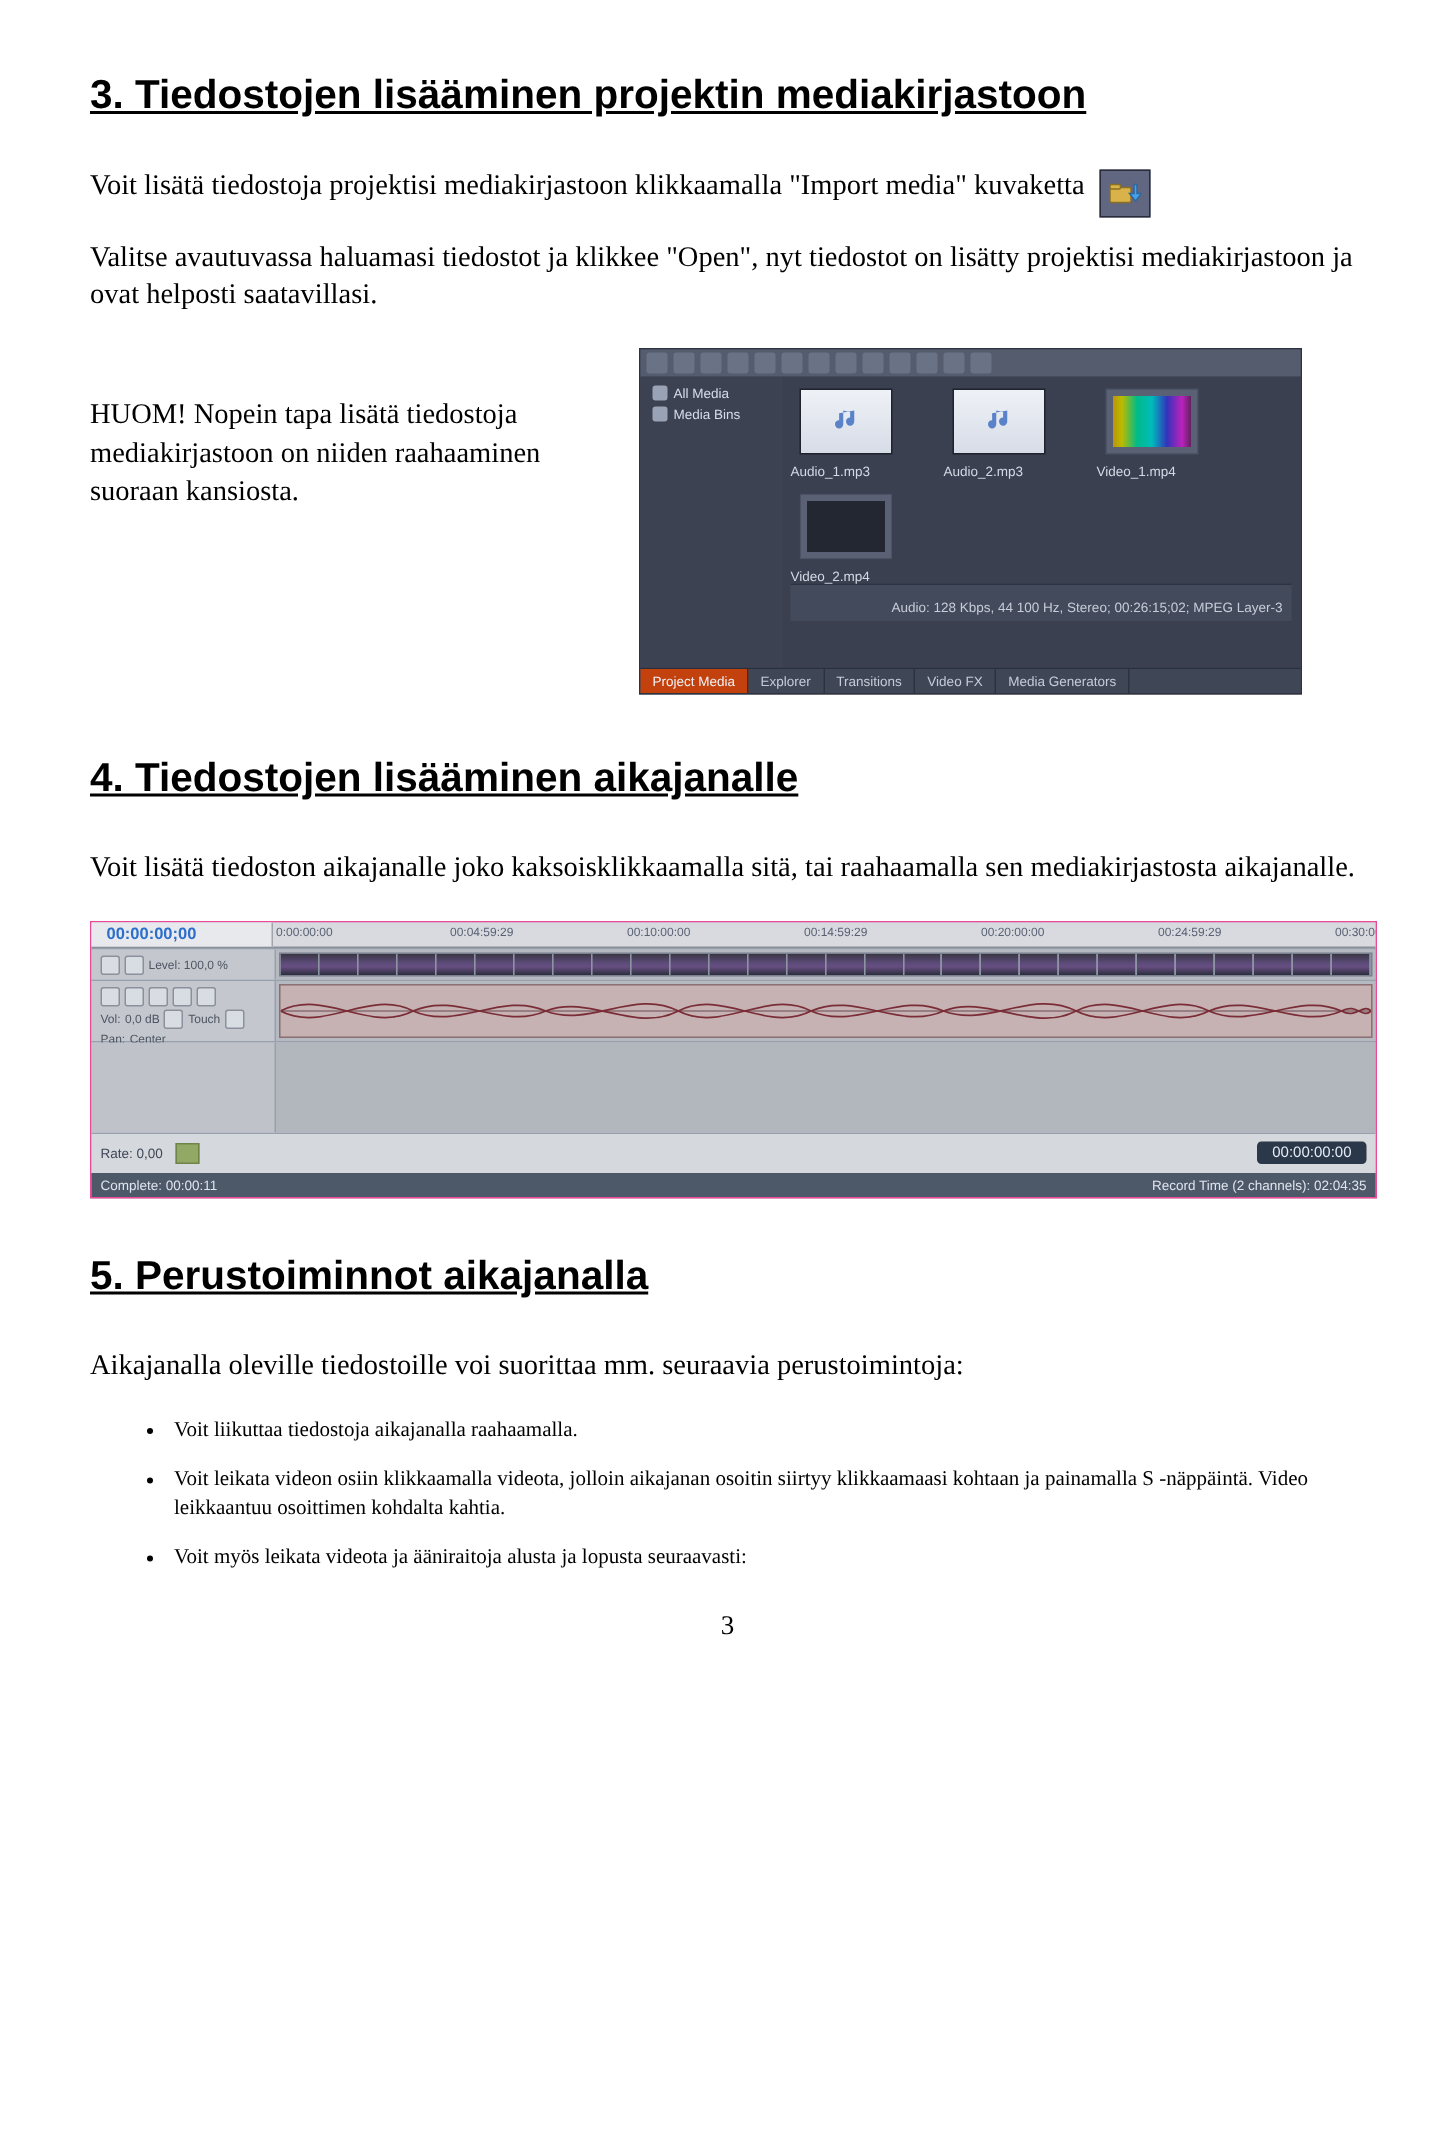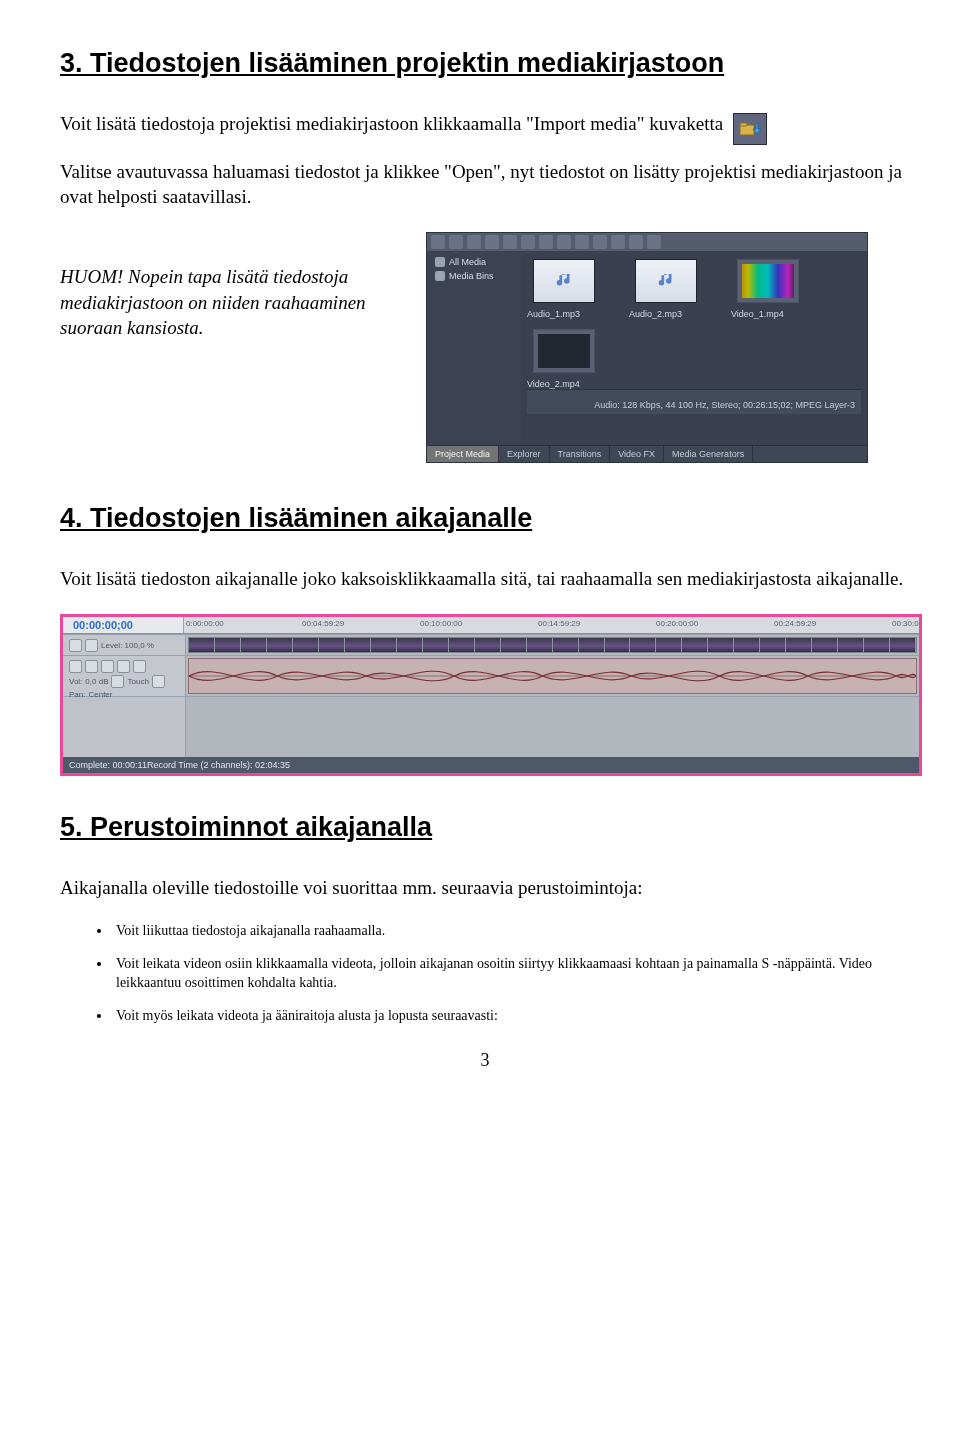--- a/index.html
+++ b/index.html
@@ -19,21 +19,20 @@
     text-decoration: underline;
     margin: 8px 0 32px 0;
     font-family: Arial, Helvetica, sans-serif;
   }
   p.body {
     font-size: 19px;
     line-height: 1.35;
     margin: 0 0 22px 0;
   }
   p.italic {
-    font-style: italic;
   }
   .row1 {
     display: flex;
     align-items: flex-start;
     gap: 10px;
   }
   .row1 .body {
     max-width: 720px;
   }
   .import-icon {
@@ -153,32 +152,32 @@
     background: #3f4656;
     border-top: 1px solid #2a2f3b;
   }
   .pm-tab {
     font-size: 9px;
     padding: 3px 8px;
     color: #c6cbd7;
     border-right: 1px solid #2d3240;
   }
   .pm-tab.active {
-    background: #737373;
+    background: #c2410c;
     color: #f0f2f7;
   }
 
   
   .timeline {
     width: 856px;
     margin: 16px 0 36px 0;
     font-family: Arial, sans-serif;
     font-size: 9px;
     color: #3f4652;
-    border: 3px solid #ec4899;
+    border: 1px solid #ec4899;
     background: #c3c6cc;
   }
   .tl-ruler {
     height: 16px;
     background: #d8dadf;
     border-bottom: 1px solid #8b8f99;
     display:flex;
     position:relative;
   }
   .tl-tc-box {
@@ -236,21 +235,21 @@
     border-top:1px solid #97a0ad;
     display:flex;align-items:center;padding:0 6px;gap:8px;
   }
   .tl-transport .lbl {font-size:9px;color:#3f4857;}
   .tl-transport .tc-pill{
     background:#2b384a;color:#e5ecf7;font-size:10px;padding:2px 10px;border-radius:3px;
     margin-left:auto;
   }
   .tl-footer {
     height:16px;background:#4d5868;color:#dfe4ee;font-size:9px;
-    display:flex;align-items:center;padding:0 6px;
+    display:flex;align-items:center;padding:0 6px;justify-content:space-between;
   }
 
   ul.bullets {
     margin: 0 0 24px 0;
     padding-left: 52px;
   }
   ul.bullets li {
     font-size: 14px;
     line-height: 1.35;
     margin-bottom: 14px;
@@ -446,20 +445,25 @@
           </svg>
         </div>
       </div>
     </div>
 
     <div class="tl-track-row" style="height:60px">
       <div class="tl-head" style="background:#bfc3c9"></div>
       <div class="tl-clip-area" style="background:#b2b6bd"></div>
     </div>
 
+    <div class="tl-transport">
+      <span class="lbl">Rate: 0,00</span>
+      <div style="flex:0 0 14px;height:12px;background:#92a865;border:1px solid #6f8548"></div>
+      <span class="tc-pill">00:00:00:00</span>
+    </div>
 
     <div class="tl-footer">
       <span>Complete: 00:00:11</span>
       <span>Record Time (2 channels): 02:04:35</span>
     </div>
   </div>
 
   <h1 class="section">5. Perustoiminnot aikajanalla</h1>
   <p class="body">Aikajanalla oleville tiedostoille voi suorittaa mm. seuraavia perustoimintoja:</p>
 

